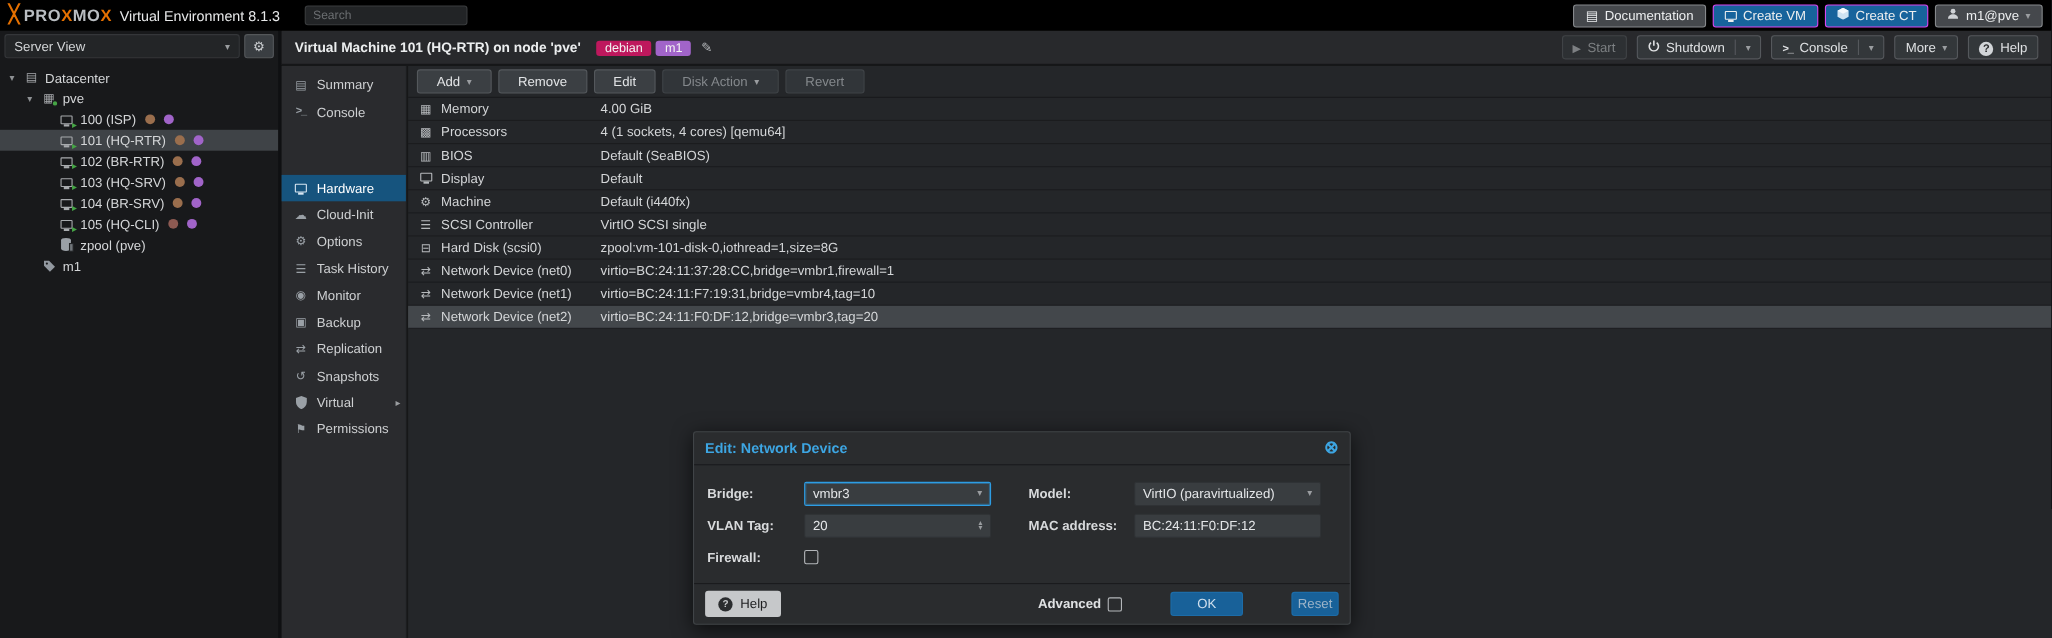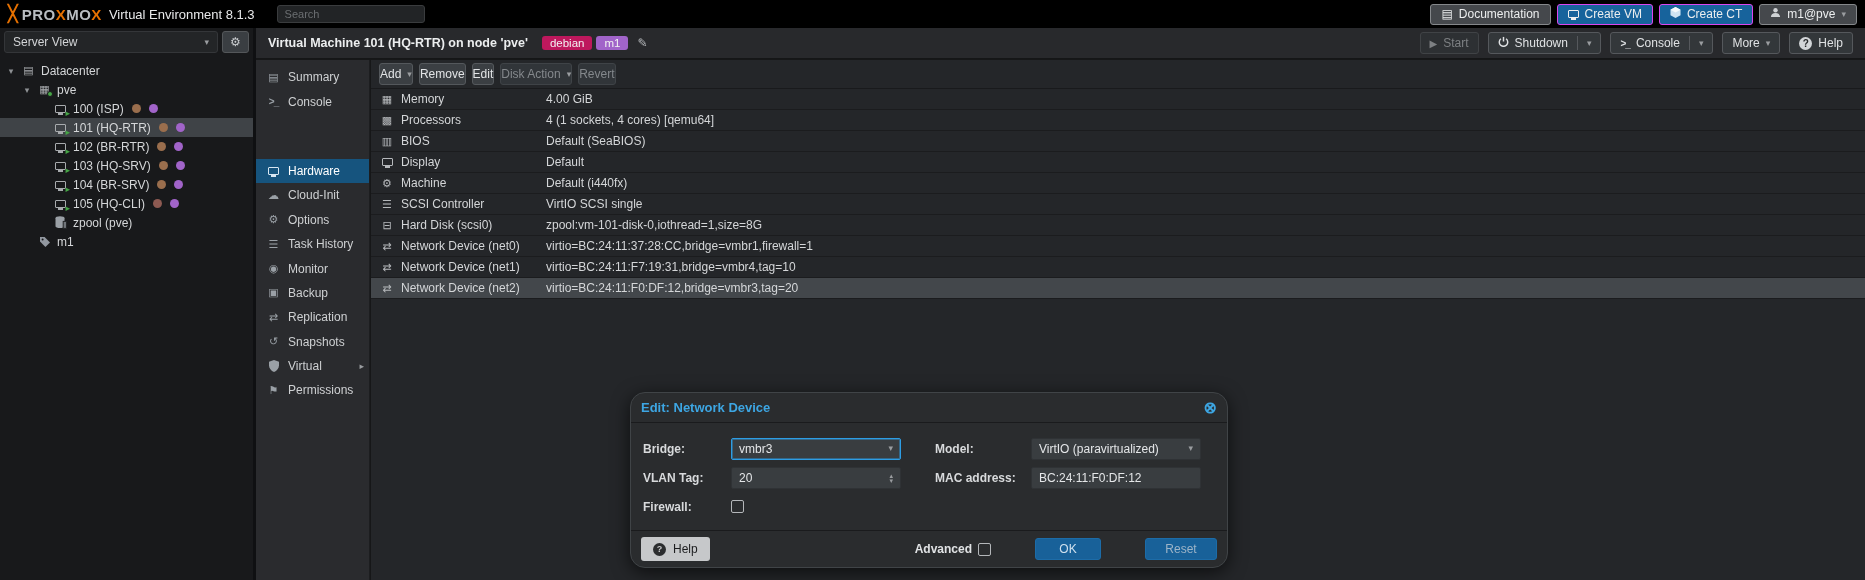--- a/index.html
+++ b/index.html
@@ -52,52 +52,52 @@
   #nav{position:absolute;top:60px;left:256px;width:114px;bottom:0;background:#2a2b2e;border-right:1px solid #1c1d1f;padding-top:5px;}
   .nitem{height:24.4px;display:flex;align-items:center;gap:7px;padding:0 5px 0 10px;color:#ced0d2;cursor:pointer;white-space:nowrap;}
   .nitem.sel{background:#16547e;color:#fff;margin-top:45px;}
   .nitem .nico{color:#9aa0a6;width:15px;display:flex;justify-content:center;flex:none;font-size:11px;}
   .nitem.sel .nico{color:#d7e6f2;}
   .nitem .sub{margin-left:auto;color:#9a9da0;font-size:9px;}
 
   
   #panel{position:absolute;top:60px;left:371px;right:0;bottom:0;background:#242629;}
   #toolbar{height:29px;display:flex;align-items:center;gap:6px;padding-left:8px;border-bottom:1px solid #191a1c;}
-  .tbbtn{height:22px;display:flex;align-items:center;gap:6px;background:#3b3f43;border:1px solid #54585c;border-radius:3px;padding:0 0;font-size:12px;color:#e2e4e6;cursor:pointer;}
+  .tbbtn{height:22px;display:flex;align-items:center;gap:6px;background:#3b3f43;border:1px solid #54585c;border-radius:3px;padding:0 17px;font-size:12px;color:#e2e4e6;cursor:pointer;}
   .tbbtn.disabled{color:#84888c;background:#313539;border-color:#3f4347;cursor:default;}
   .hrow{height:21px;display:flex;align-items:center;border-bottom:1px solid #1b1c1e;color:#d4d6d8;cursor:pointer;}
   .hrow.sel{background:#43474b;}
   .hrow .hico{width:16px;margin-left:8px;color:#b6b9bc;text-align:center;flex:none;font-size:11px;}
   .hlabel{width:145px;margin-left:6px;flex:none;}
 
   
   .mon{display:inline-block;width:11px;height:8px;border:1px solid currentColor;border-radius:1px;position:relative;}
   .mon:after{content:"";position:absolute;left:2px;right:2px;bottom:-3px;height:2px;background:currentColor;}
   .ply{position:absolute;right:-5px;bottom:-6px;color:#46a546;font-size:9px;font-style:normal;line-height:1;}
   .nodeic{position:relative;font-style:normal;}
   .okdot{position:absolute;right:-3px;bottom:-1px;width:6px;height:6px;border-radius:50%;background:#46a546;border:1px solid #18191b;display:inline-block;}
 
   
-  #dialog{position:absolute;left:630px;top:392px;width:598px;background:#2a2c2e;border:1px solid #3f4折347;border-radius:15px;box-shadow:0 4px 18px rgba(0,0,0,.65);border:1px solid #404447;}
+  #dialog{position:absolute;left:630px;top:392px;width:598px;background:#2a2c2e;border:1px solid #3f4折347;border-radius:3px;box-shadow:0 4px 18px rgba(0,0,0,.65);border:1px solid #404447;}
   .dtitle{height:30px;display:flex;align-items:center;padding:0 10px;border-bottom:1px solid #1a1b1d;font-weight:bold;font-size:13px;color:#3da6e3;}
   .dclose{margin-left:auto;font-size:16px;color:#3da6e3;cursor:pointer;line-height:1;}
   .dbody{padding:12px 12px 6px;display:grid;grid-template-columns:88px 170px 34px 96px 170px;grid-auto-rows:27px;align-items:center;row-gap:2px;}
   .dlabel{font-weight:bold;color:#d8dadc;}
   .dfield{height:22px;background:#393d40;border:1px solid #2f3235;border-radius:2px;display:flex;align-items:center;padding:0 7px;color:#e4e6e8;}
   .dfield .caret{margin-left:auto;}
   .dfield.focus{border-color:#2d9de4;box-shadow:inset 0 0 0 1px rgba(45,157,228,.45);}
   .spin{margin-left:auto;display:flex;flex-direction:column;line-height:5px;font-size:7px;color:#9a9da0;}
   .chk{width:13px;height:13px;border:1px solid #b4b7ba;border-radius:2px;background:#2a2c2e;display:inline-block;}
   .dfooter{margin-top:4px;border-top:1px solid #1a1b1d;height:37px;display:flex;align-items:center;padding:0 10px;gap:8px;}
   .helpbtn{height:24px;background:#c6c8ca;border:none;border-radius:3px;display:flex;align-items:center;gap:7px;padding:0 12px;color:#1d1e20;font-size:12px;cursor:pointer;}
   .qcirc2{width:13px;height:13px;border-radius:50%;background:#2b2d2f;color:#c6c8ca;font-size:9px;font-weight:bold;display:inline-flex;align-items:center;justify-content:center;}
   .adv{margin-left:auto;display:flex;align-items:center;gap:6px;color:#e0e2e4;font-weight:bold;}
   .dbtn{width:66px;height:22px;background:#186199;border:1px solid #1c6ca8;border-radius:3px;font-size:12px;display:flex;align-items:center;justify-content:center;cursor:pointer;margin-left:36px;}
   .okbtn{color:#cfe0ee;}
-  .resetbtn{color:#9db4c8;width:72px;}
+  .resetbtn{color:#9db4c8;width:43px;}
 </style>
 </head>
 <body>
 
 <div id="app">
 
   <header id="topbar">
     <div class="logo">
       <span class="logo-mark">╳</span>
       <span class="logo-text" id="logoText"><span>P</span><span>R</span><span>O</span><span class="lx">X</span><span>M</span><span>O</span><span class="lx">X</span></span>

